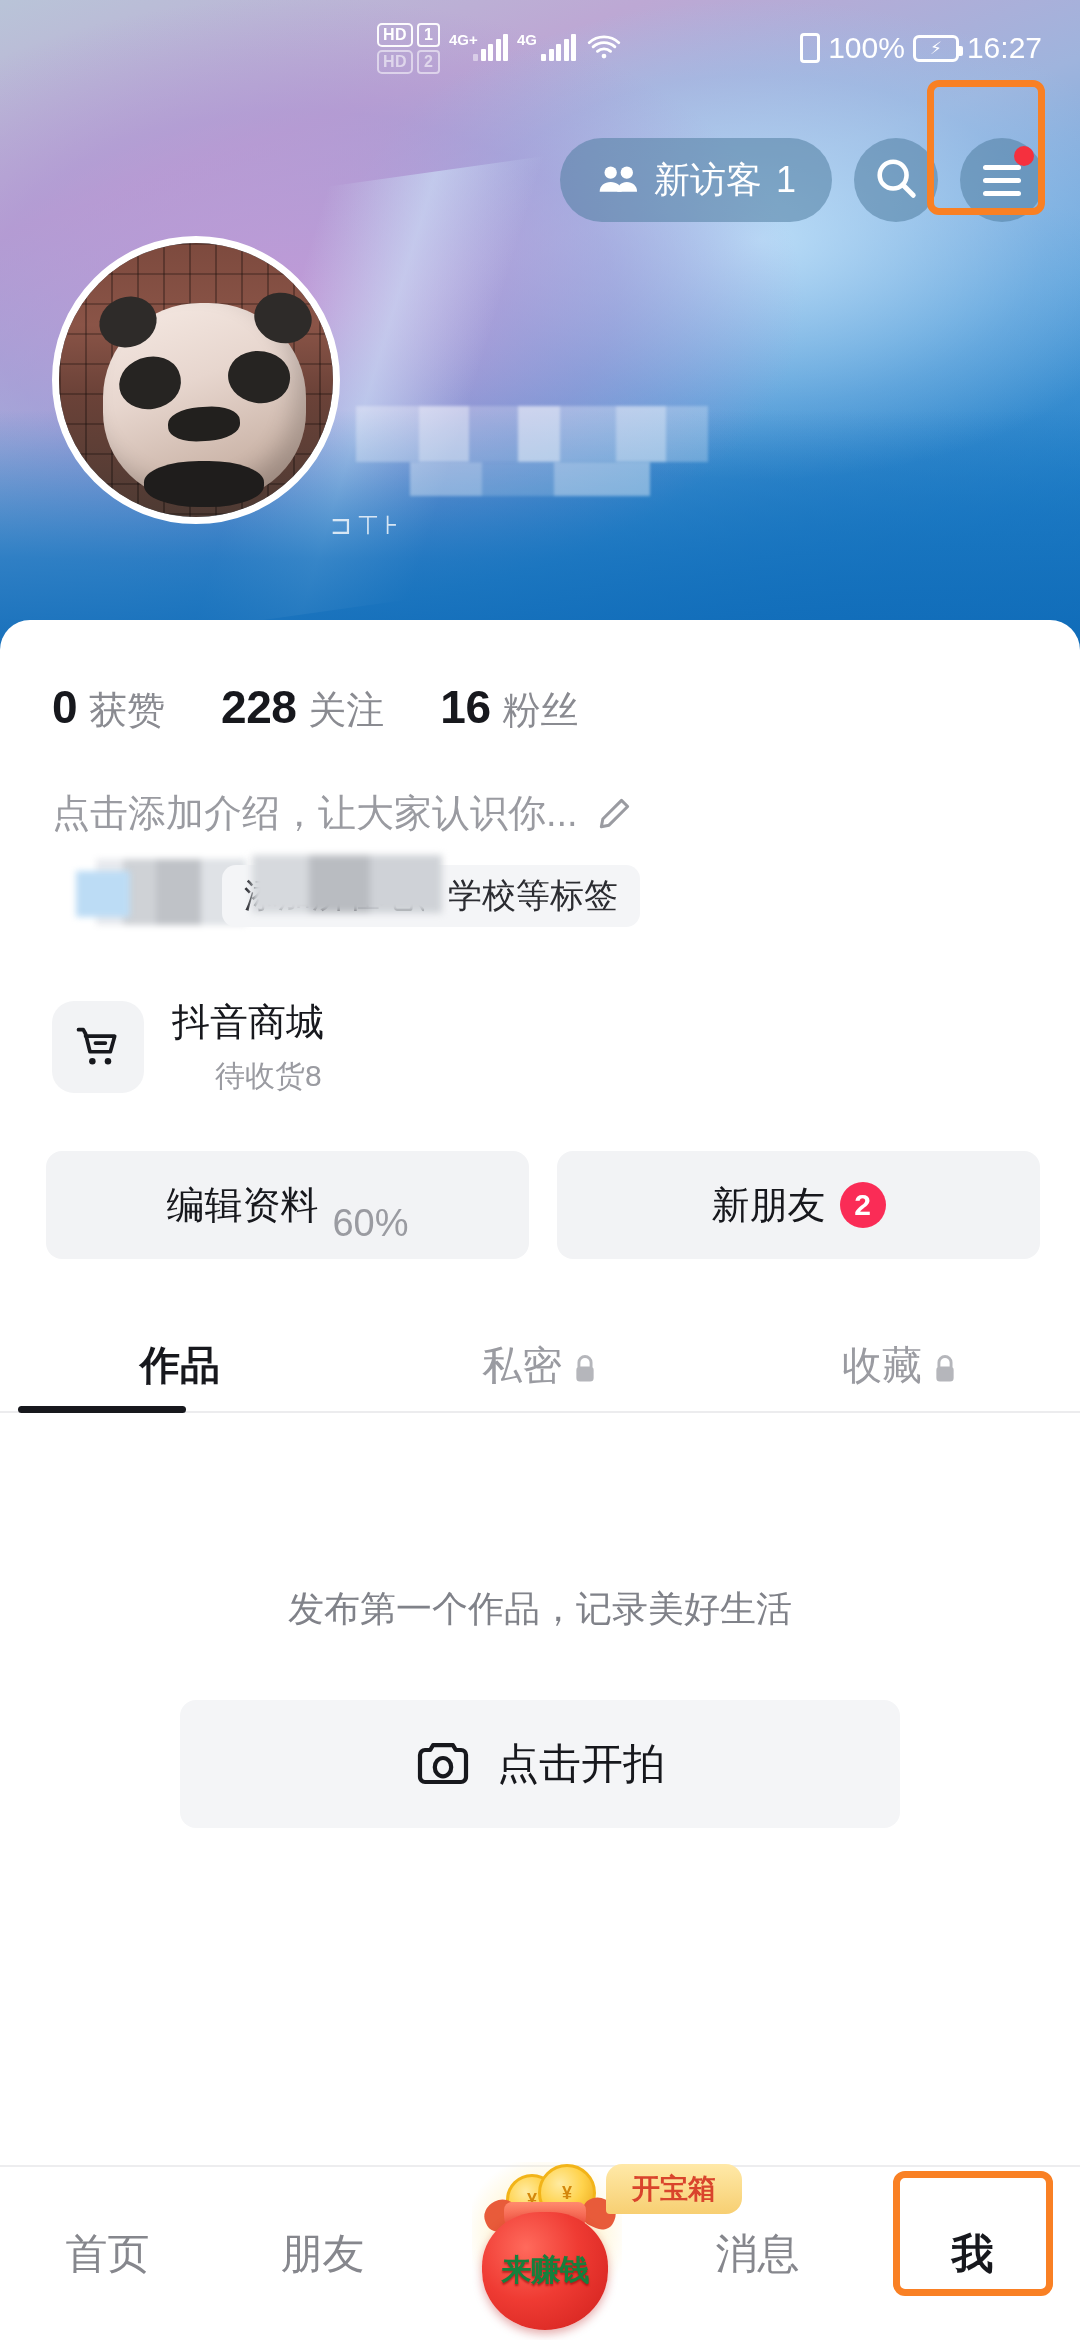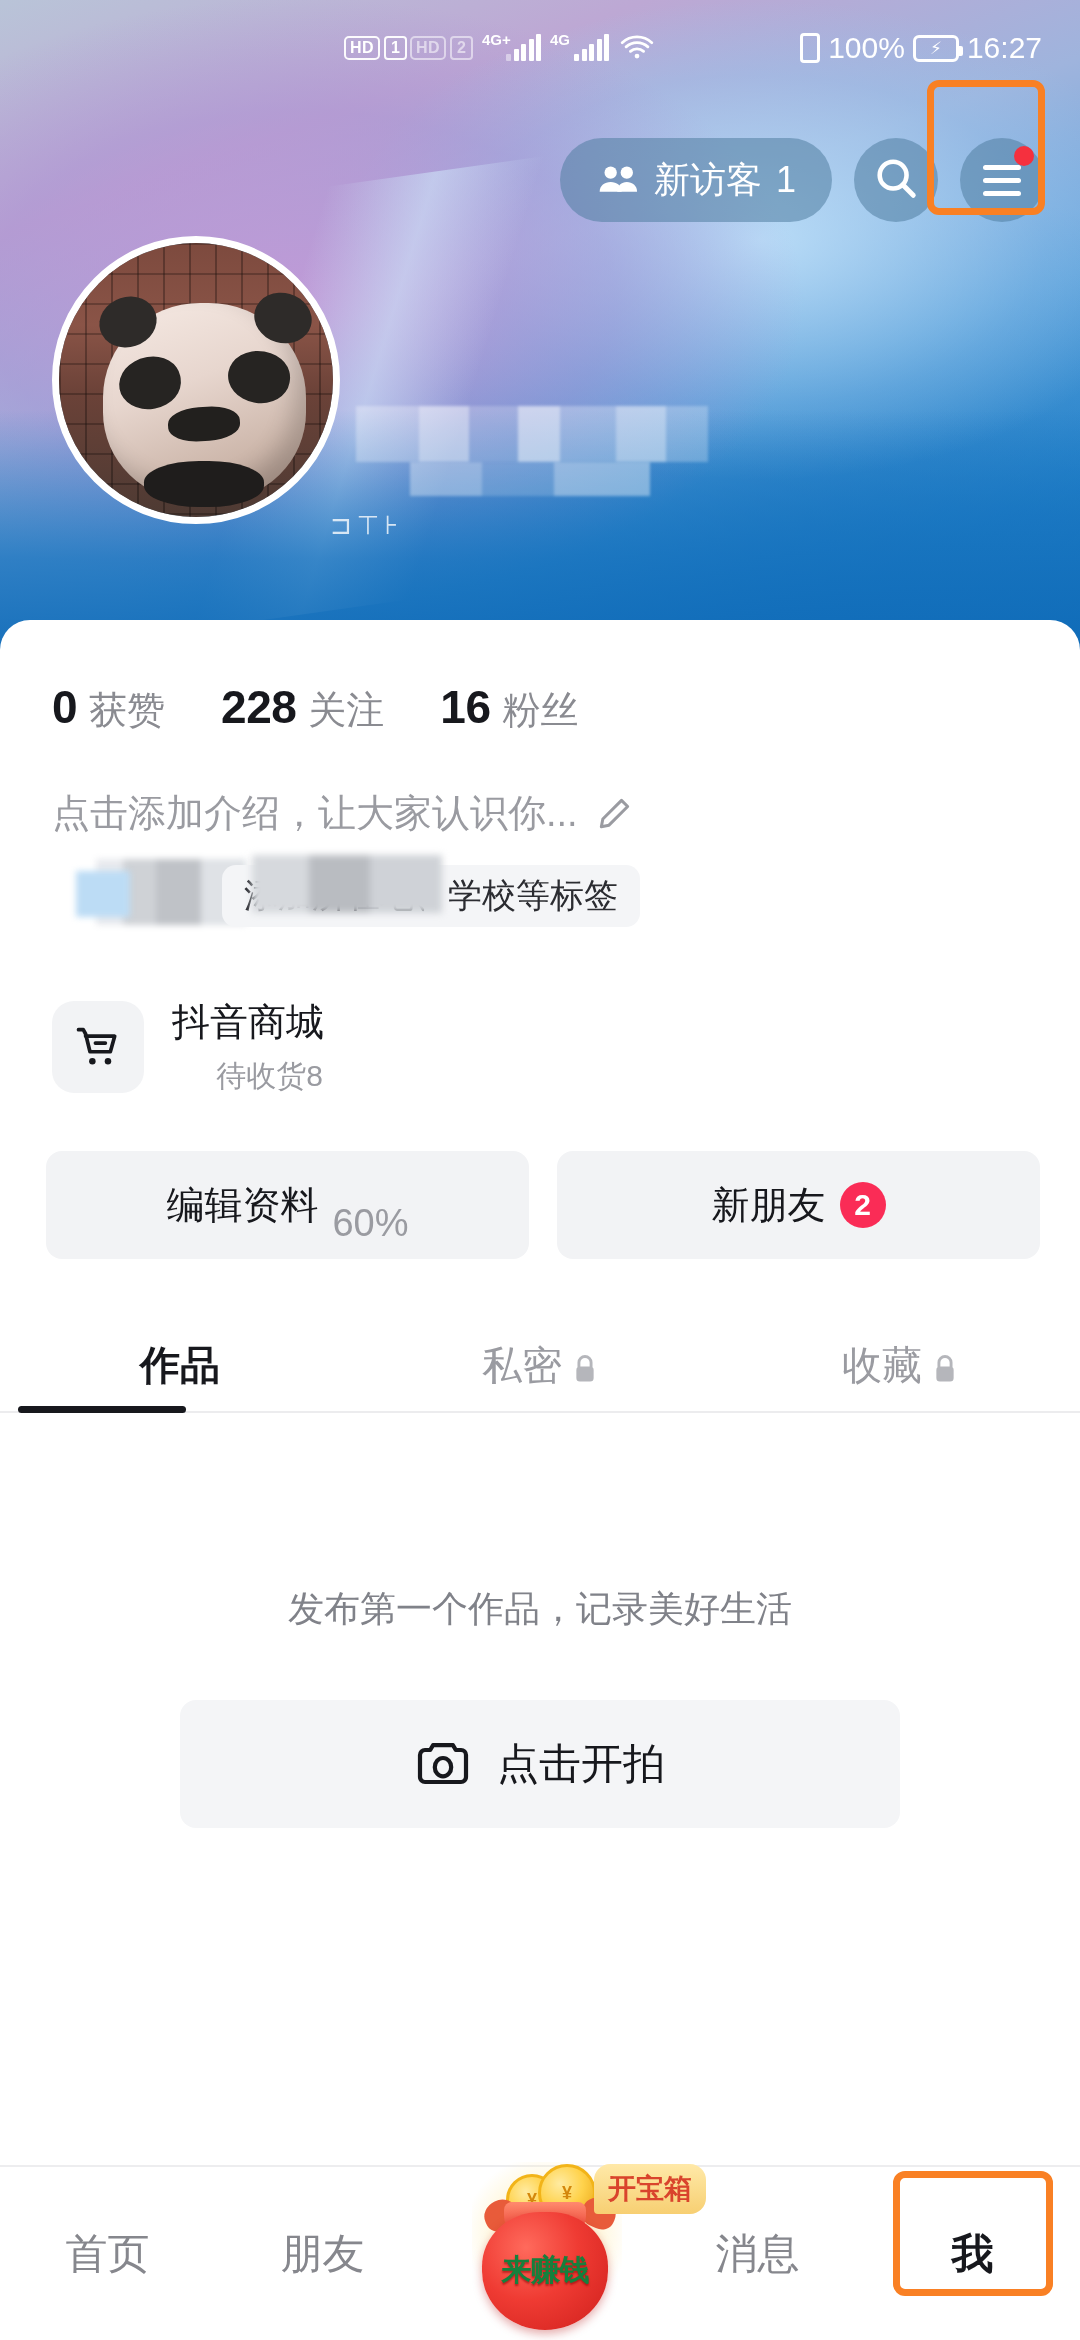--- a/index.html
+++ b/index.html
@@ -32,21 +32,21 @@
     background:linear-gradient(180deg, rgba(25,120,195,0) 0%, rgba(20,112,188,0.75) 55%, rgba(14,105,182,0.95) 100%);
   }
 
   
   .statusbar {
     position:absolute; left:0; top:0; width:1080px; height:96px;
     display:flex; align-items:center; justify-content:center; gap:0;
     color:#ffffff; z-index:20;
   }
   .sb-center { display:flex; align-items:center; gap:9px; transform:translateX(-40px); }
-  .hd-stack { display:flex; flex-direction:row; gap:3px; }
+  .hd-stack { display:flex; flex-direction:column; gap:3px; }
   .hd-row { display:flex; align-items:center; gap:4px; }
   .hd-box {
     border:2px solid rgba(255,255,255,0.95); border-radius:5px;
     font-size:16px; line-height:1; padding:2px 4px; font-weight:700;
     letter-spacing:0.5px;
   }
   .hd-num {
     border:2px solid rgba(255,255,255,0.95); border-radius:4px;
     font-size:16px; line-height:1; padding:2px 5px; font-weight:700;
   }
@@ -195,21 +195,21 @@
     background:linear-gradient(90deg,#d6d9dd 0 30%,#b9bcc1 30% 62%,#cfd2d7 62% 100%);
     filter:blur(3.5px);
   }
 
   
   .mall { display:flex; align-items:center; gap:28px; padding:62px 0 0 52px; }
   .mall-icon {
     width:92px; height:92px; border-radius:22px; background:#f2f3f5;
     display:flex; align-items:center; justify-content:center;
   }
-  .mall-txt { display:flex; flex-direction:column; gap:8px;text-align:center; }
+  .mall-txt { display:flex; flex-direction:column; gap:8px; }
   .mall-title { font-size:38px; color:#17181d; font-weight:400; }
   .mall-sub { font-size:30px; color:#9a9ba1;margin-left:43px; }
 
   
   .actions { display:flex; gap:28px; padding:54px 40px 0 46px; }
   .act-btn {
     flex:1; height:108px; background:#f2f3f5; border-radius:16px;
     display:flex; align-items:center; justify-content:center; gap:14px;
     font-size:38px; color:#17181d;
   }
@@ -283,23 +283,23 @@
   }
   .coin.c1 { left:76px; top:8px; width:52px; height:52px; }
   .coin.c2 { left:108px; top:-2px; width:58px; height:58px; }
   .bag-label {
     position:absolute; left:52px; top:84px; width:126px; text-align:center;
     font-size:30px; font-weight:700; color:#15803d;
     text-shadow:0 2px 2px rgba(150,10,10,0.65);
     letter-spacing:-1px;
   }
   .treasure-tip {
-    position:absolute; left:164px; top:-2px;
+    position:absolute; left:176px; top:-2px;
     background:linear-gradient(180deg,#ffe9a8,#f7cf72);
-    border-radius:16px 16px 16px 4px; padding:6px 14px;
+    border-radius:16px 16px 16px 4px; padding:6px 26px;
     font-size:28px; color:#d9442c; font-weight:700; white-space:nowrap;
   }
 </style>
 </head>
 <body>
 
 <div class="cover">
   <div class="cover-diag"></div>
   <div class="cover-bottom-blue"></div>
 </div>

